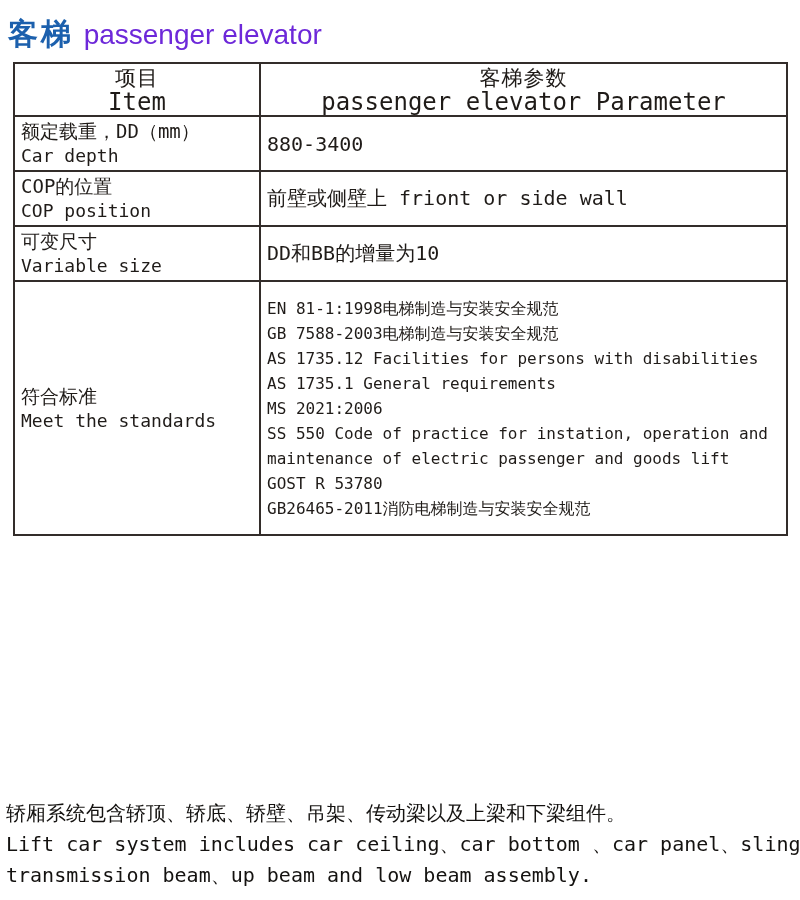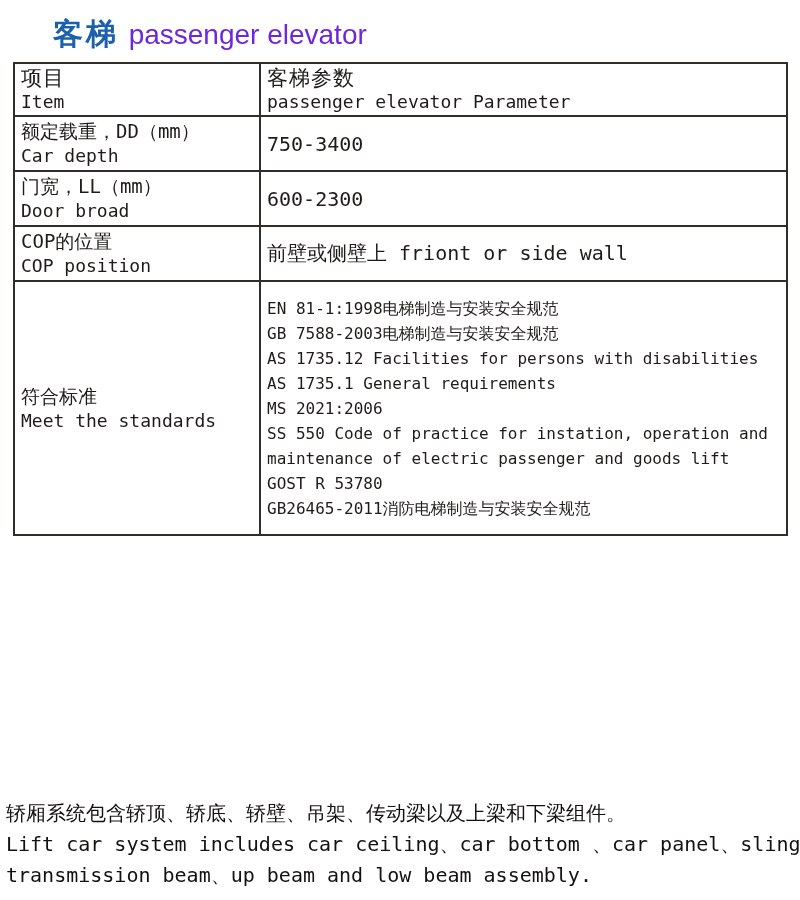--- a/index.html
+++ b/index.html
@@ -21,21 +21,20 @@
     top: 14px;
     left: 8px;
     white-space: nowrap;
   }
   .page-title .cjk {
     font-family: "DejaVu Serif", serif;
     font-weight: bold;
     font-size: 30px;
     color: #1c60ad;
     letter-spacing: 3px;
-    margin-left: 45px;
   }
   .page-title .en {
     font-family: "Liberation Sans", sans-serif;
     font-size: 28px;
     color: #6d28d9;
   }
   
   table.spec {
     position: absolute;
     top: 62px;
@@ -46,23 +45,23 @@
   }
   table.spec td, table.spec th {
     border: 2px solid #332d2a;
     padding: 2px 6px;
     vertical-align: middle;
     font-weight: normal;
   }
   col.c-item  { width: 246px; }
   col.c-value { width: 527px; }
 
-  tr.hdr td { height: 46px; text-align: left; }
+  tr.hdr td { height: 46px; text-align: center; }
   .hdr-cjk { font-size: 21px; line-height: 25px; letter-spacing: 1px; }
-  .hdr-en  { font-size: 18px; line-height: 22px; }
+  .hdr-en  { font-size: 24px; line-height: 22px; }
 
   tr.row td { height: 48px; }
   .lbl-cjk { font-size: 19px; line-height: 25px; white-space: nowrap; }
   .lbl-en  { font-size: 18px; line-height: 24px; white-space: nowrap; }
   .val     { font-size: 20px; white-space: nowrap; }
 
   tr.row-std td { height: 248px; }
   .std-line { font-size: 16px; line-height: 25px; white-space: nowrap; }
 
   
@@ -106,46 +105,46 @@
   </tr>
 
 
 
   <tr class="row">
     <td>
       <div class="lbl-cjk">额定载重，DD（mm）</div>
       <div class="lbl-en">Car depth</div>
     </td>
     <td>
-      <div class="val">750-3400</div>
+      <div class="val">880-3400</div>
     </td>
   </tr>
 
-  <tr class="row">
-    <td>
-      <div class="lbl-cjk">门宽，LL（mm）</div>
-      <div class="lbl-en">Door broad</div>
-    </td>
-    <td>
-      <div class="val">600-2300</div>
-    </td>
-  </tr>
 
 
 
   <tr class="row">
     <td>
       <div class="lbl-cjk">COP的位置</div>
       <div class="lbl-en">COP position</div>
     </td>
     <td>
       <div class="val">前壁或侧壁上 friont or side wall</div>
     </td>
   </tr>
 
+  <tr class="row">
+    <td>
+      <div class="lbl-cjk">可变尺寸</div>
+      <div class="lbl-en">Variable size</div>
+    </td>
+    <td>
+      <div class="val">DD和BB的增量为10</div>
+    </td>
+  </tr>
 
   <tr class="row-std">
     <td>
       <div class="lbl-cjk">符合标准</div>
       <div class="lbl-en">Meet the standards</div>
     </td>
     <td>
       <div class="std-line">EN 81-1:1998电梯制造与安装安全规范</div>
       <div class="std-line">GB 7588-2003电梯制造与安装安全规范</div>
       <div class="std-line">AS 1735.12 Facilities for persons with disabilities</div>

